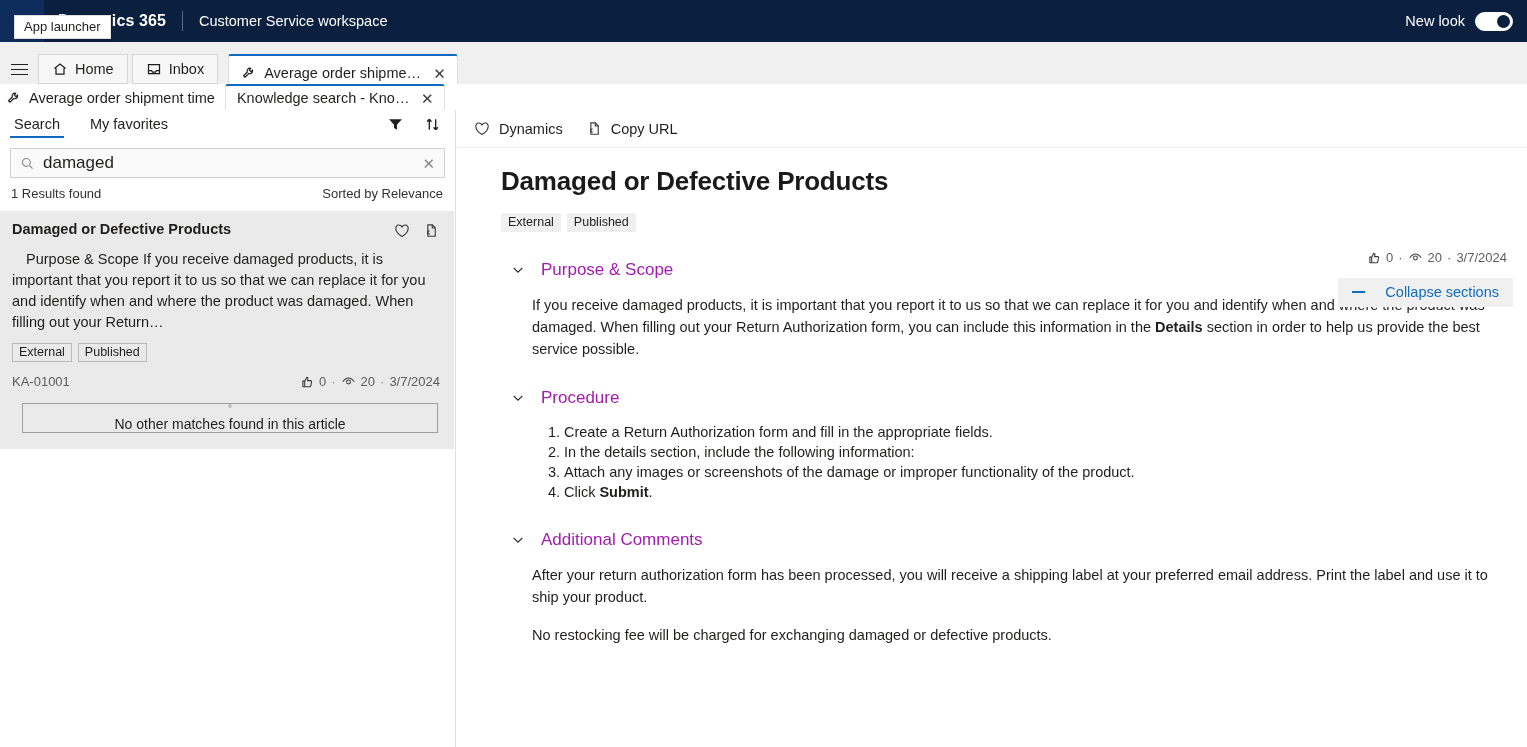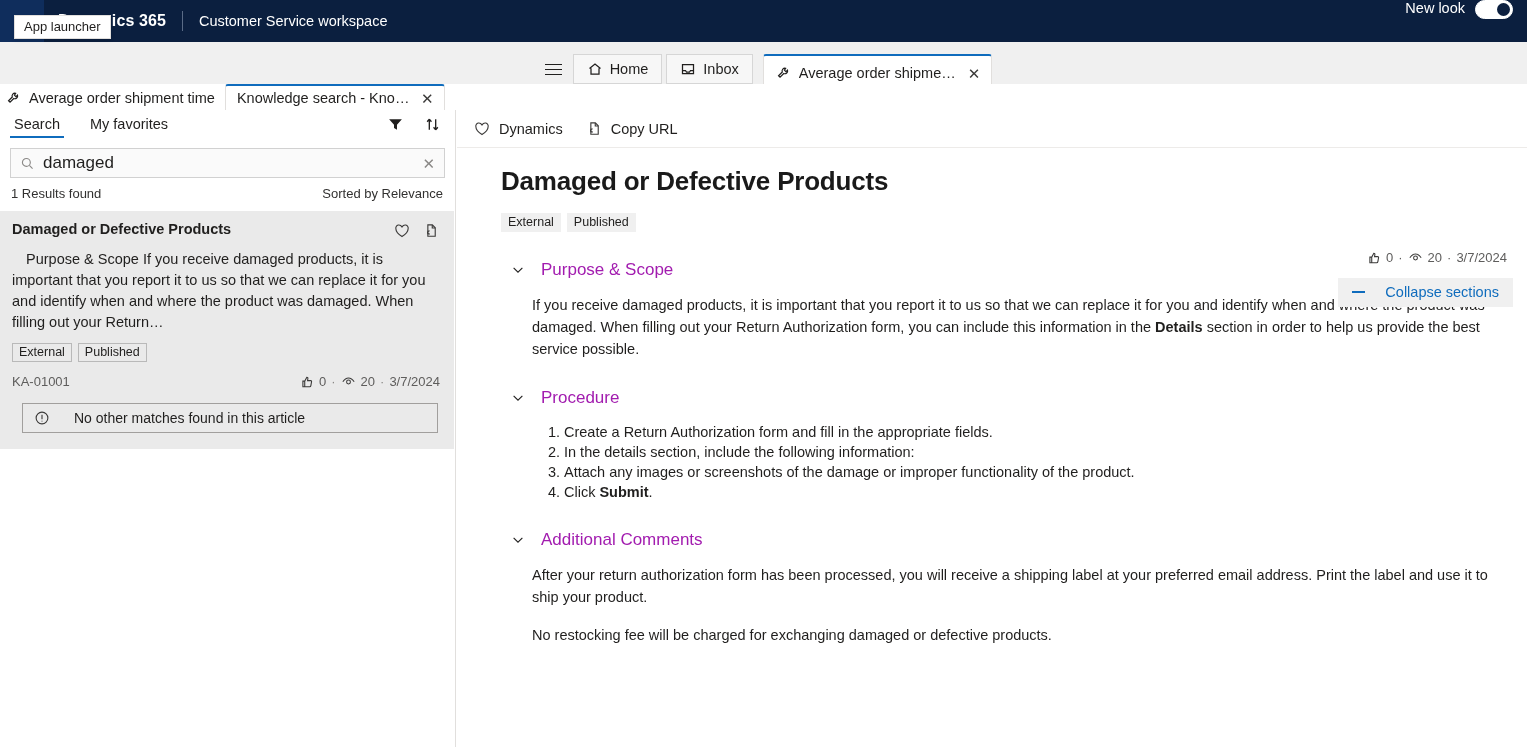--- a/index.html
+++ b/index.html
@@ -32,21 +32,21 @@
   .brand {
     color: #ffffff; font-size: 16px; font-weight: 700;
     margin-left: 14px; letter-spacing: .1px; white-space: nowrap;
   }
   .brand-sep {
     width: 1px; height: 20px; background: #5a6b86; margin: 0 16px;
   }
   .app-name { color: #ffffff; font-size: 14.5px; white-space: nowrap; }
   .topbar-right {
     position: absolute; right: 14px; top: 0; height: 42px;
-    display: flex; gap: 10px; margin-left: 32px;
+    display: flex; align-items: center; gap: 10px; margin-left: 32px;
   }
   .newlook-label { color: #ffffff; font-size: 14.5px; }
   .toggle {
     width: 38px; height: 19px; border-radius: 10px; background: #ffffff;
     position: relative; border: 1px solid #ffffff;
   }
   .toggle .knob {
     position: absolute; right: 2px; top: 2px;
     width: 13px; height: 13px; border-radius: 50%; background: #0b1f3f;
   }
@@ -56,21 +56,21 @@
     background: #ffffff; border: 1px solid #e1dfdd;
     box-shadow: 0 1.6px 3.6px rgba(0,0,0,.13);
     padding: 3px 9px 4px; font-size: 13px; color: #201f1e;
     white-space: nowrap; z-index: 40;
   }
 
   
   .tabstrip {
     position: absolute; top: 42px; left: 0; width: 1527px; height: 48px;
     background: #f0f0f0;
-    display: flex; align-items: flex-end; justify-content: center;
+    display: flex; align-items: flex-end;
   }
   .hamburger {
     width: 38px; height: 42px; display: flex; align-items: center; justify-content: center;
     flex: 0 0 38px;
   }
   .hamburger span {
     display: block; width: 17px; height: 11px; position: relative;
   }
   .hamburger span::before, .hamburger span::after, .hamburger span i {
     content: ""; position: absolute; left: 0; width: 17px; height: 1.4px; background: #201f1e;
@@ -172,22 +172,22 @@
     background: #eaeaea; padding: 1px 6px 2px;
   }
   .rc-foot {
     margin-top: 12px; display: flex; justify-content: space-between;
     align-items: center; font-size: 13px; color: #5e5d5c;
   }
   .rc-stats { display: flex; align-items: center; gap: 5px; }
   .rc-stats .dot { color: #8a8886; }
   .no-match {
     margin: 14px 2px 0 10px; background: #eaeaea; border: 1px solid #a19f9d;
-    height: 30px; display: flex; align-items: center; gap: 24px;
-    padding: 0 11px; font-size: 14px; color: #201f1e;
+    height: 30px; display: flex; align-items: center; gap: 8px;
+    padding: 0 11px; font-size: 14px; color: #201f1e; flex-direction: column;
   }
 
   
   .rightpanel {
     position: absolute; top: 110px; left: 457px; width: 1070px; height: 637px;
     background: #ffffff; overflow: hidden;
   }
   .article-cmdbar {
     height: 38px; border-bottom: 1px solid #edebe9;
     display: flex; align-items: center; gap: 22px; padding: 0 16px;

